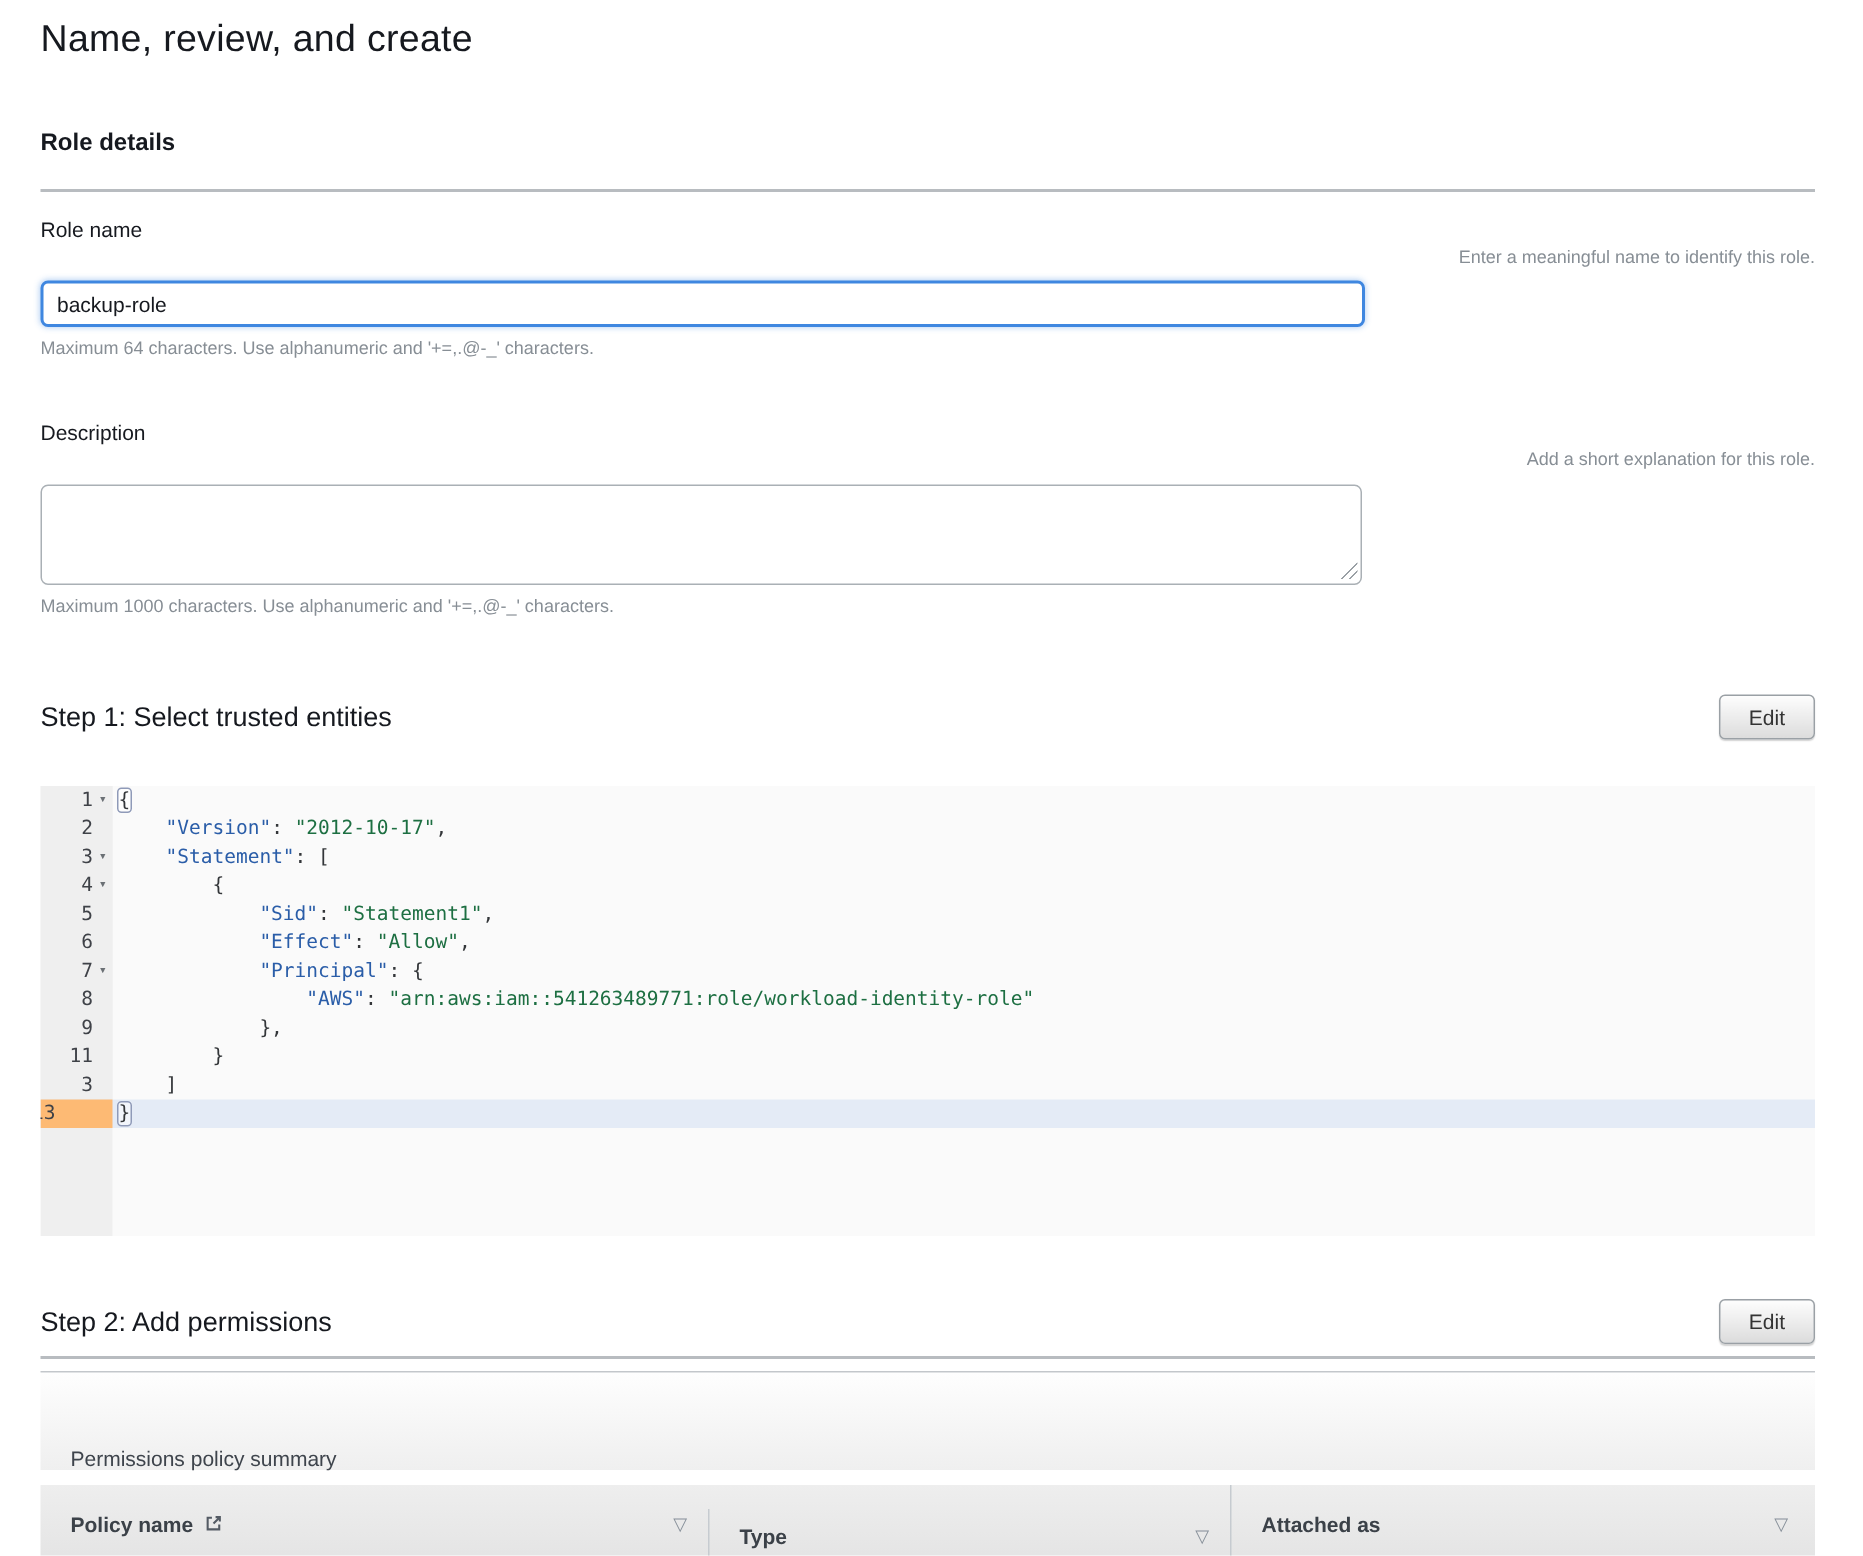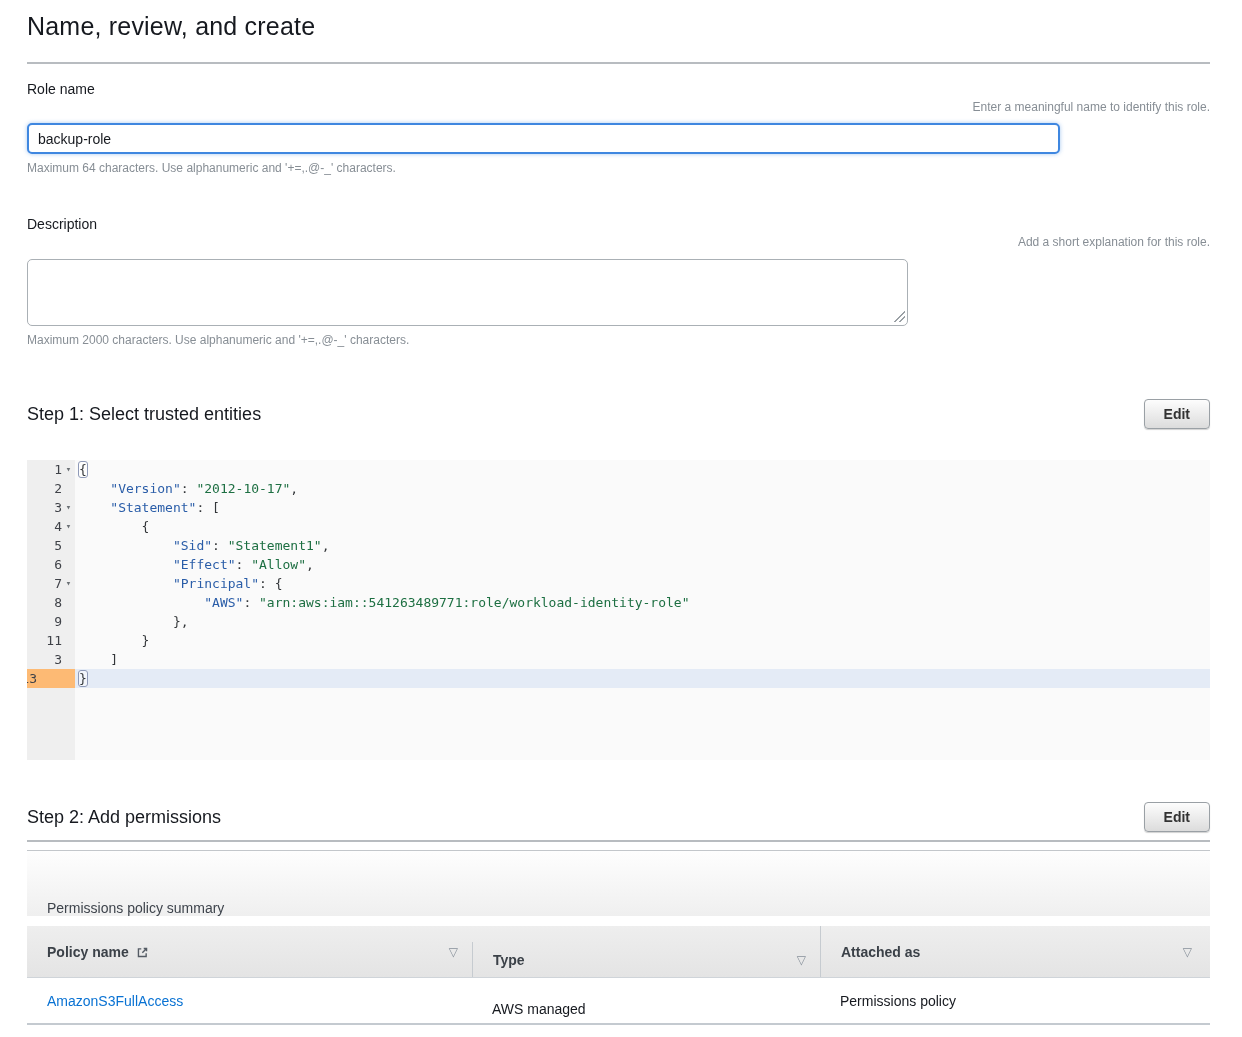--- a/index.html
+++ b/index.html
@@ -16,21 +16,21 @@
 
   .section-heading { font-size: 16px; font-weight: 700; margin-top: 46px; }
   .hr-strong { border: none; border-top: 2px solid #b8bcc0; margin-top: 21px; }
 
   .field-label { font-size: 14px; color: #16191f; margin-top: 17px; }
   .field-hint { font-size: 12px; color: #878e95; margin-top: 3px; text-align: right; }
   .field-constraint { font-size: 12px; color: #878e95; margin-top: 7px; }
 
   .text-input {
     display: block; margin-top: 9px;
-    width: 1033px; height: 31px;
+    width: 883px; height: 31px;
     border: 2px solid #3f87e0; border-radius: 5px;
     box-shadow: 0 0 4px rgba(63,135,224,0.45);
     font-family: "Liberation Sans", sans-serif;
     font-size: 14px; color: #16191f;
     padding: 0 9px; outline: none; background: #fff;
   }
 
   .textarea-wrap { position: relative; width: 881px; margin-top: 10px; }
   .text-area {
     display: block; width: 881px; height: 67px;
@@ -47,21 +47,21 @@
 
   .step-row { display: flex; align-items: center; justify-content: space-between; }
   .step1-row { margin-top: 52px; }
   .step2-row { margin-top: 42px; }
   .step-heading { font-size: 18px; font-weight: 400; color: #16191f; }
 
   .aws-btn {
     background: linear-gradient(#fdfdfd, #dcdcdc);
     border: 1px solid #9aa0a5; border-radius: 4px;
     padding: 6px 19px; font-family: "Liberation Sans", sans-serif;
-    font-weight: 700; font-size: 14px; color: #333;
+    font-weight: 400; font-size: 14px; color: #333;
     box-shadow: 0 1px 1px rgba(0,0,0,0.18); cursor: pointer;
   }
 
   
   .editor {
     position: relative; margin-top: 31px;
     width: 1183px; height: 300px;
     background: #fafafa; overflow: hidden;
     font-family: "DejaVu Sans Mono", "Liberation Mono", monospace;
     font-size: 13px; line-height: 19px;
@@ -113,34 +113,35 @@
   .pt-cell { display: flex; align-items: center; padding: 0 14px 0 20px; font-size: 14px; color: #16191f; }
   .policy-link { color: #0972d3; text-decoration: none; cursor: pointer; }
 </style>
 </head>
 <body>
 
 <div class="container">
 
   <h1 class="page-title">Name, review, and create</h1>
 
+  <h2 class="section-heading">Role details</h2>
   <hr class="hr-strong">
 
   <div class="field-label">Role name</div>
   <div class="field-hint">Enter a meaningful name to identify this role.</div>
   <input class="text-input" type="text" value="backup-role" style="">
   <div class="field-constraint">Maximum 64 characters. Use alphanumeric and '+=,.@-_' characters.</div>
 
   <div class="field-label" style="margin-top:41px">Description</div>
   <div class="field-hint">Add a short explanation for this role.</div>
   <div class="textarea-wrap">
     <textarea class="text-area" value="" style=""></textarea>
     <span class="resize-handle"></span>
   </div>
-  <div class="field-constraint">Maximum 2000 characters. Use alphanumeric and '+=,.@-_' characters.</div>
+  <div class="field-constraint">Maximum 1000 characters. Use alphanumeric and '+=,.@-_' characters.</div>
 
   <div class="step-row step1-row">
     <div class="step-heading">Step 1: Select trusted entities</div>
     <button class="aws-btn">Edit</button>
   </div>
 
   <div class="editor">
     <div id="editor-lines" style="position:relative;">
         <div class="ed-row">
           <div class="ed-gut">

